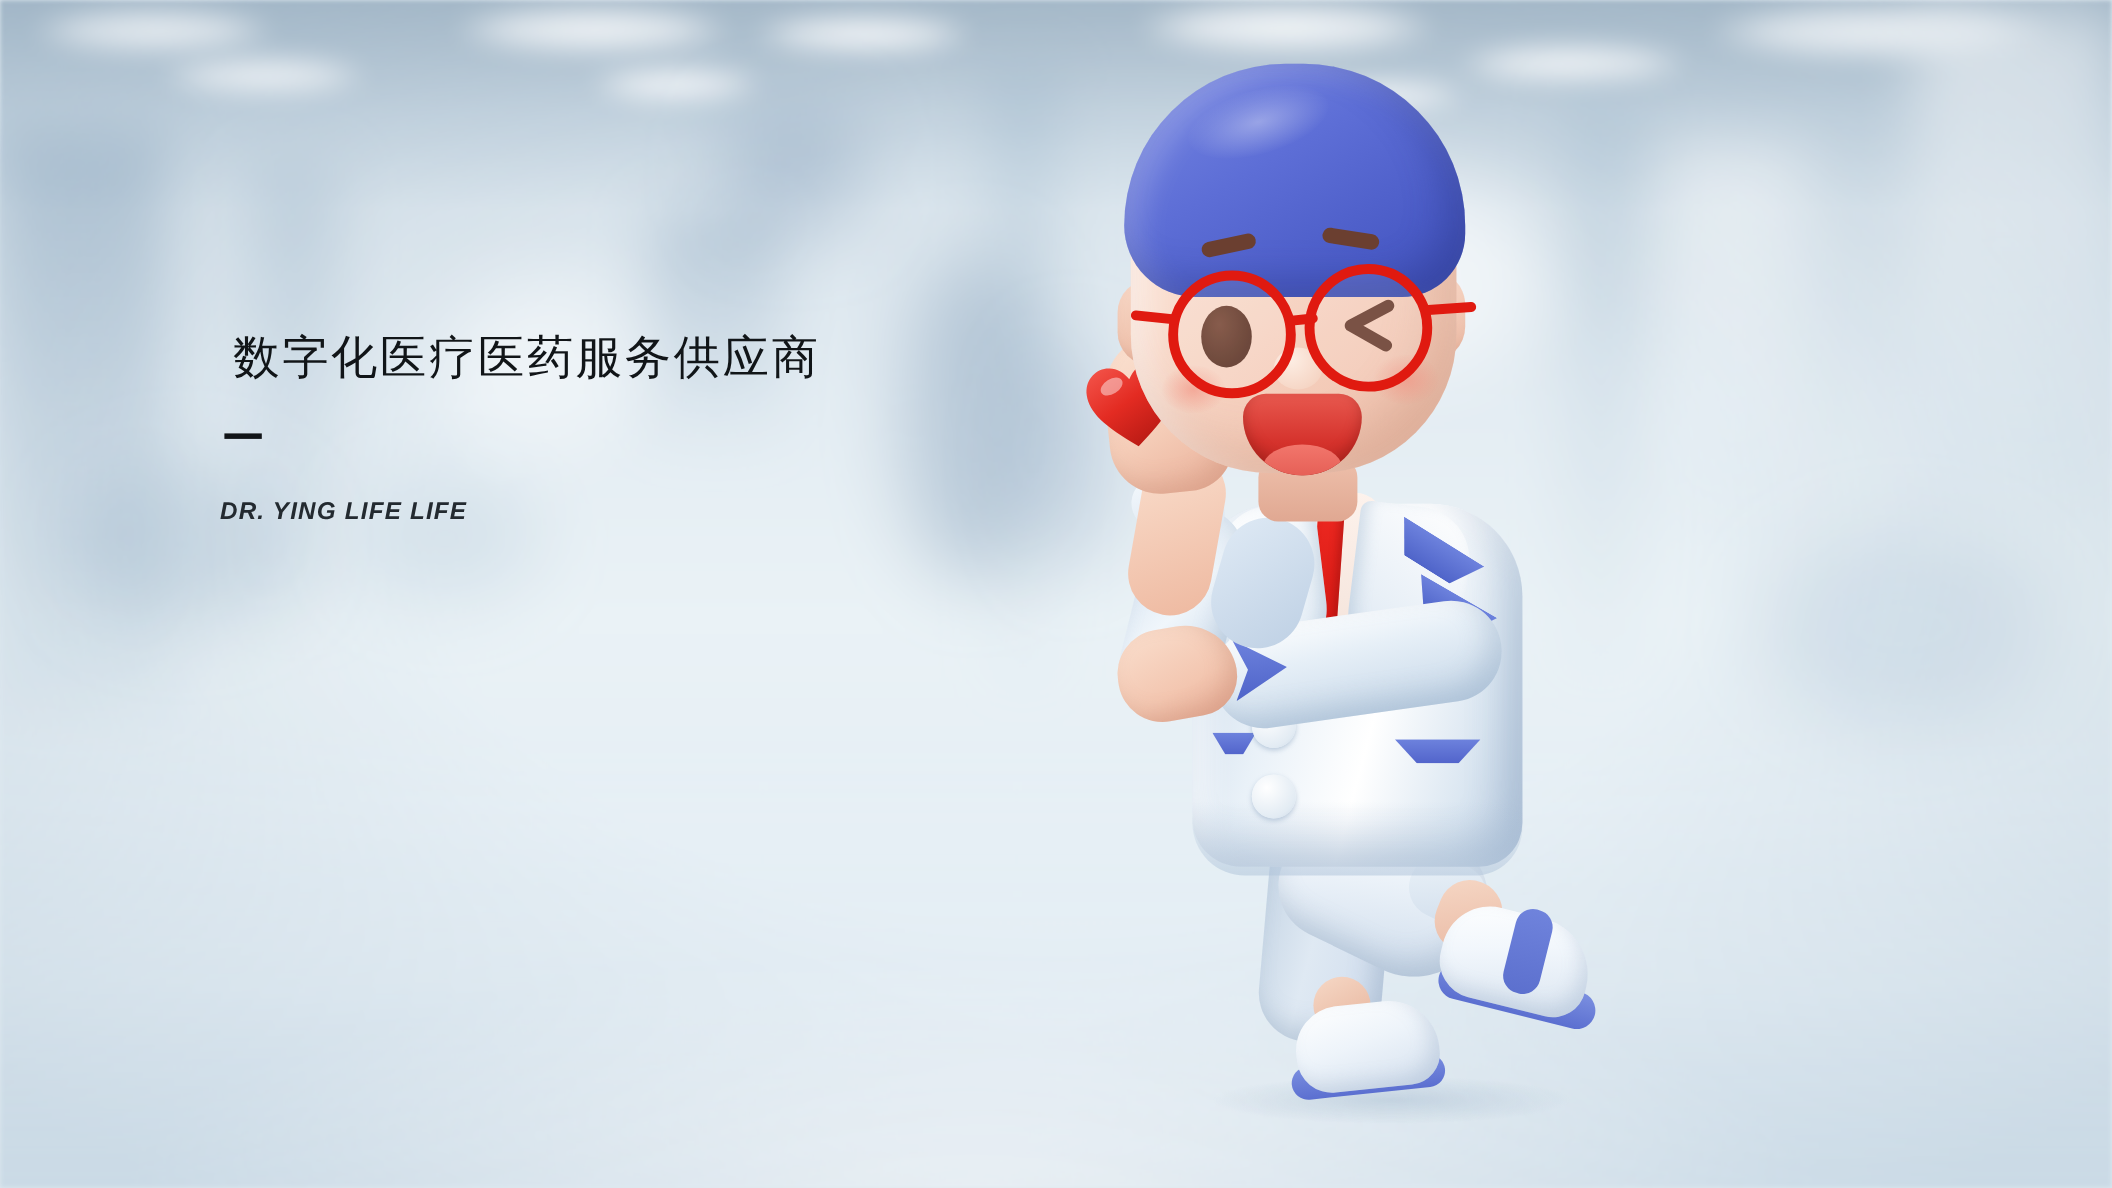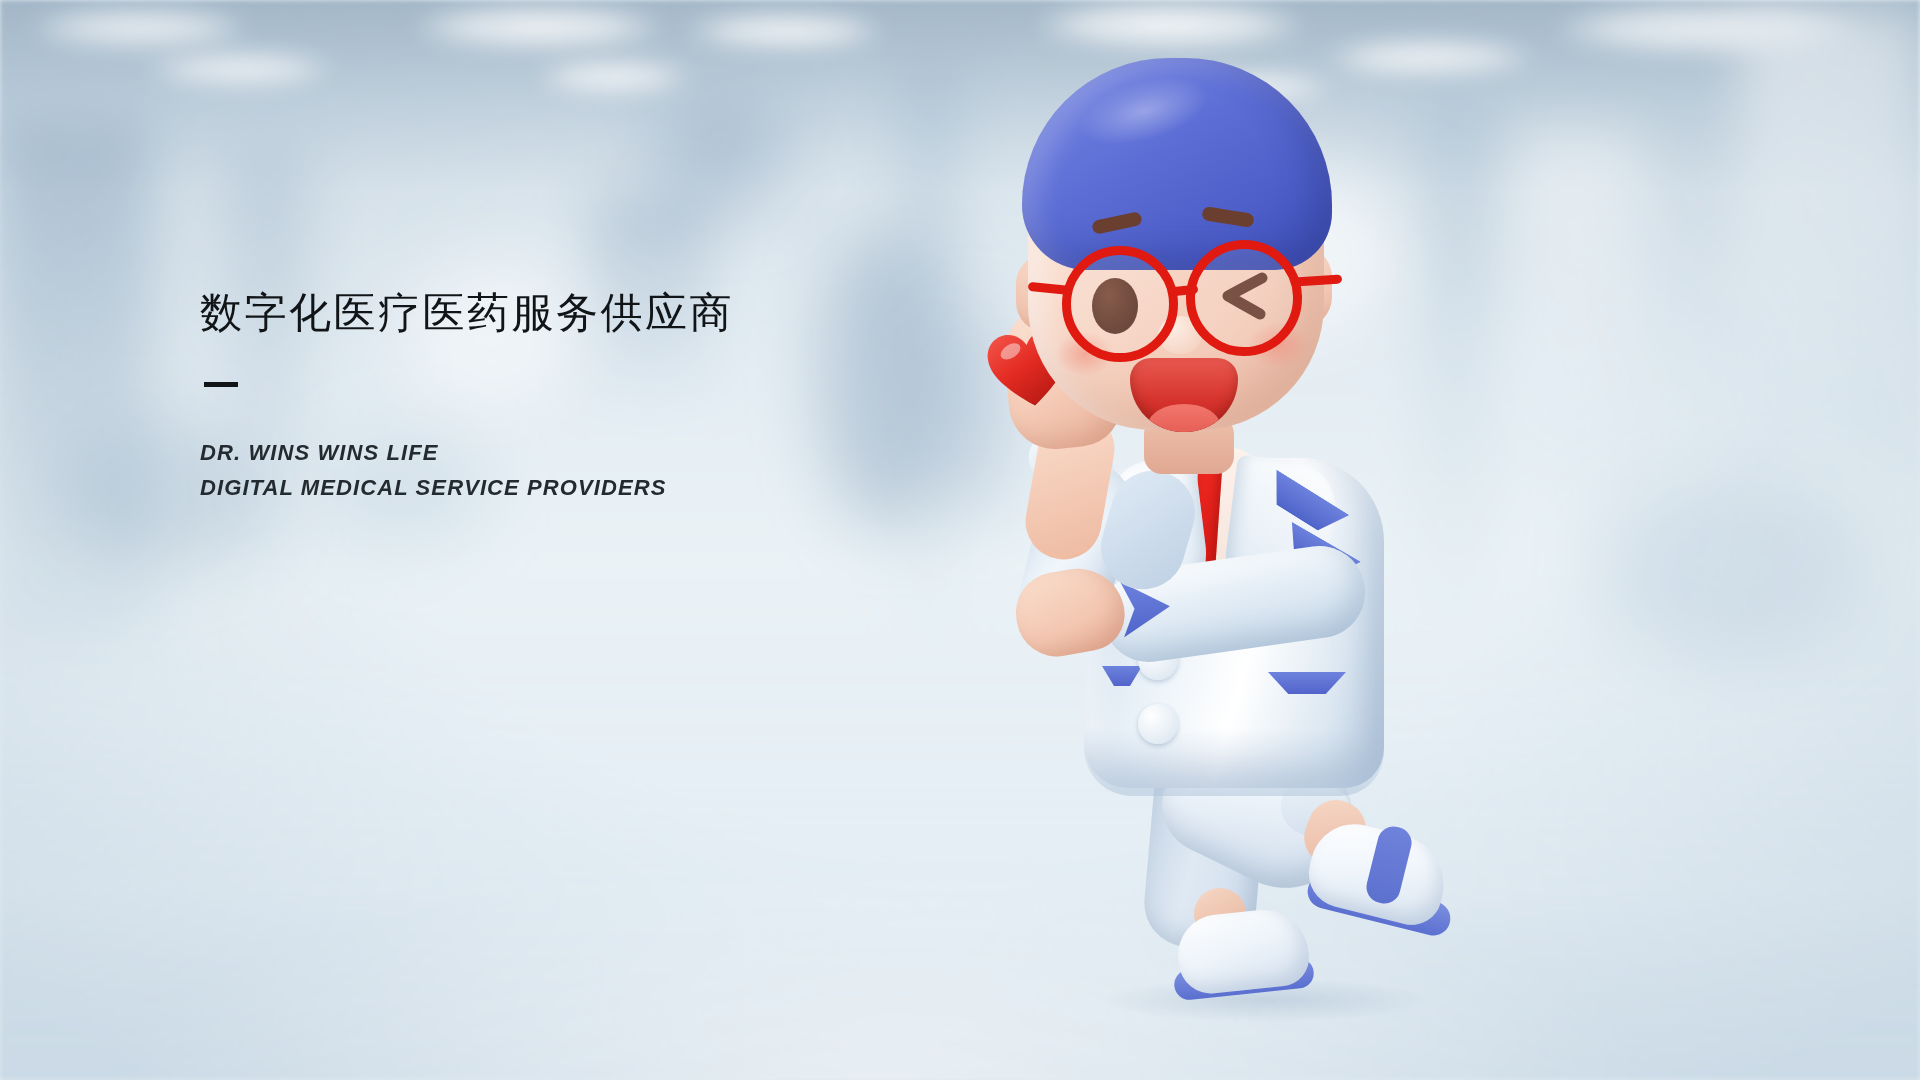--- a/index.html
+++ b/index.html
@@ -73,21 +73,21 @@
     left: 200px;
     top: 288px;
     width: 820px;
   }
   .kicker {
     font-size: 42px;
     line-height: 1.18;
     letter-spacing: 2.5px;
     color: #111518;
     font-weight: 400;
-    margin: 0;
+    margin: 12px;
     white-space: nowrap;
   }
   .headline {
     font-size: 74px;
     line-height: 1.18;
     letter-spacing: 12px;
     color: #eb0a0a;
     font-weight: 700;
     margin: 20px 0 0 0;
     white-space: nowrap;
@@ -488,22 +488,21 @@
     <div class="vignette"></div>
   </div>
 
   <div class="copy">
     <p class="kicker">数字化医疗医药服务供应商</p>
 
 
     <div class="rule"></div>
 
     <div class="en-block">
-      <div class="en-line">DR. WINS WINS LIFE</div>
-      <div class="en-line">DIGITAL MEDICAL SERVICE PROVIDERS</div>
+      <div class="en-line">DR. YING LIFE LIFE</div>
     </div>
   </div>
 
   <div class="mascot">
 
     <div class="m mascot-shadow"></div>
 
     <div class="m pant-back"></div>
     <div class="m ankle-b"></div>
     <div class="m sole-b"></div>

